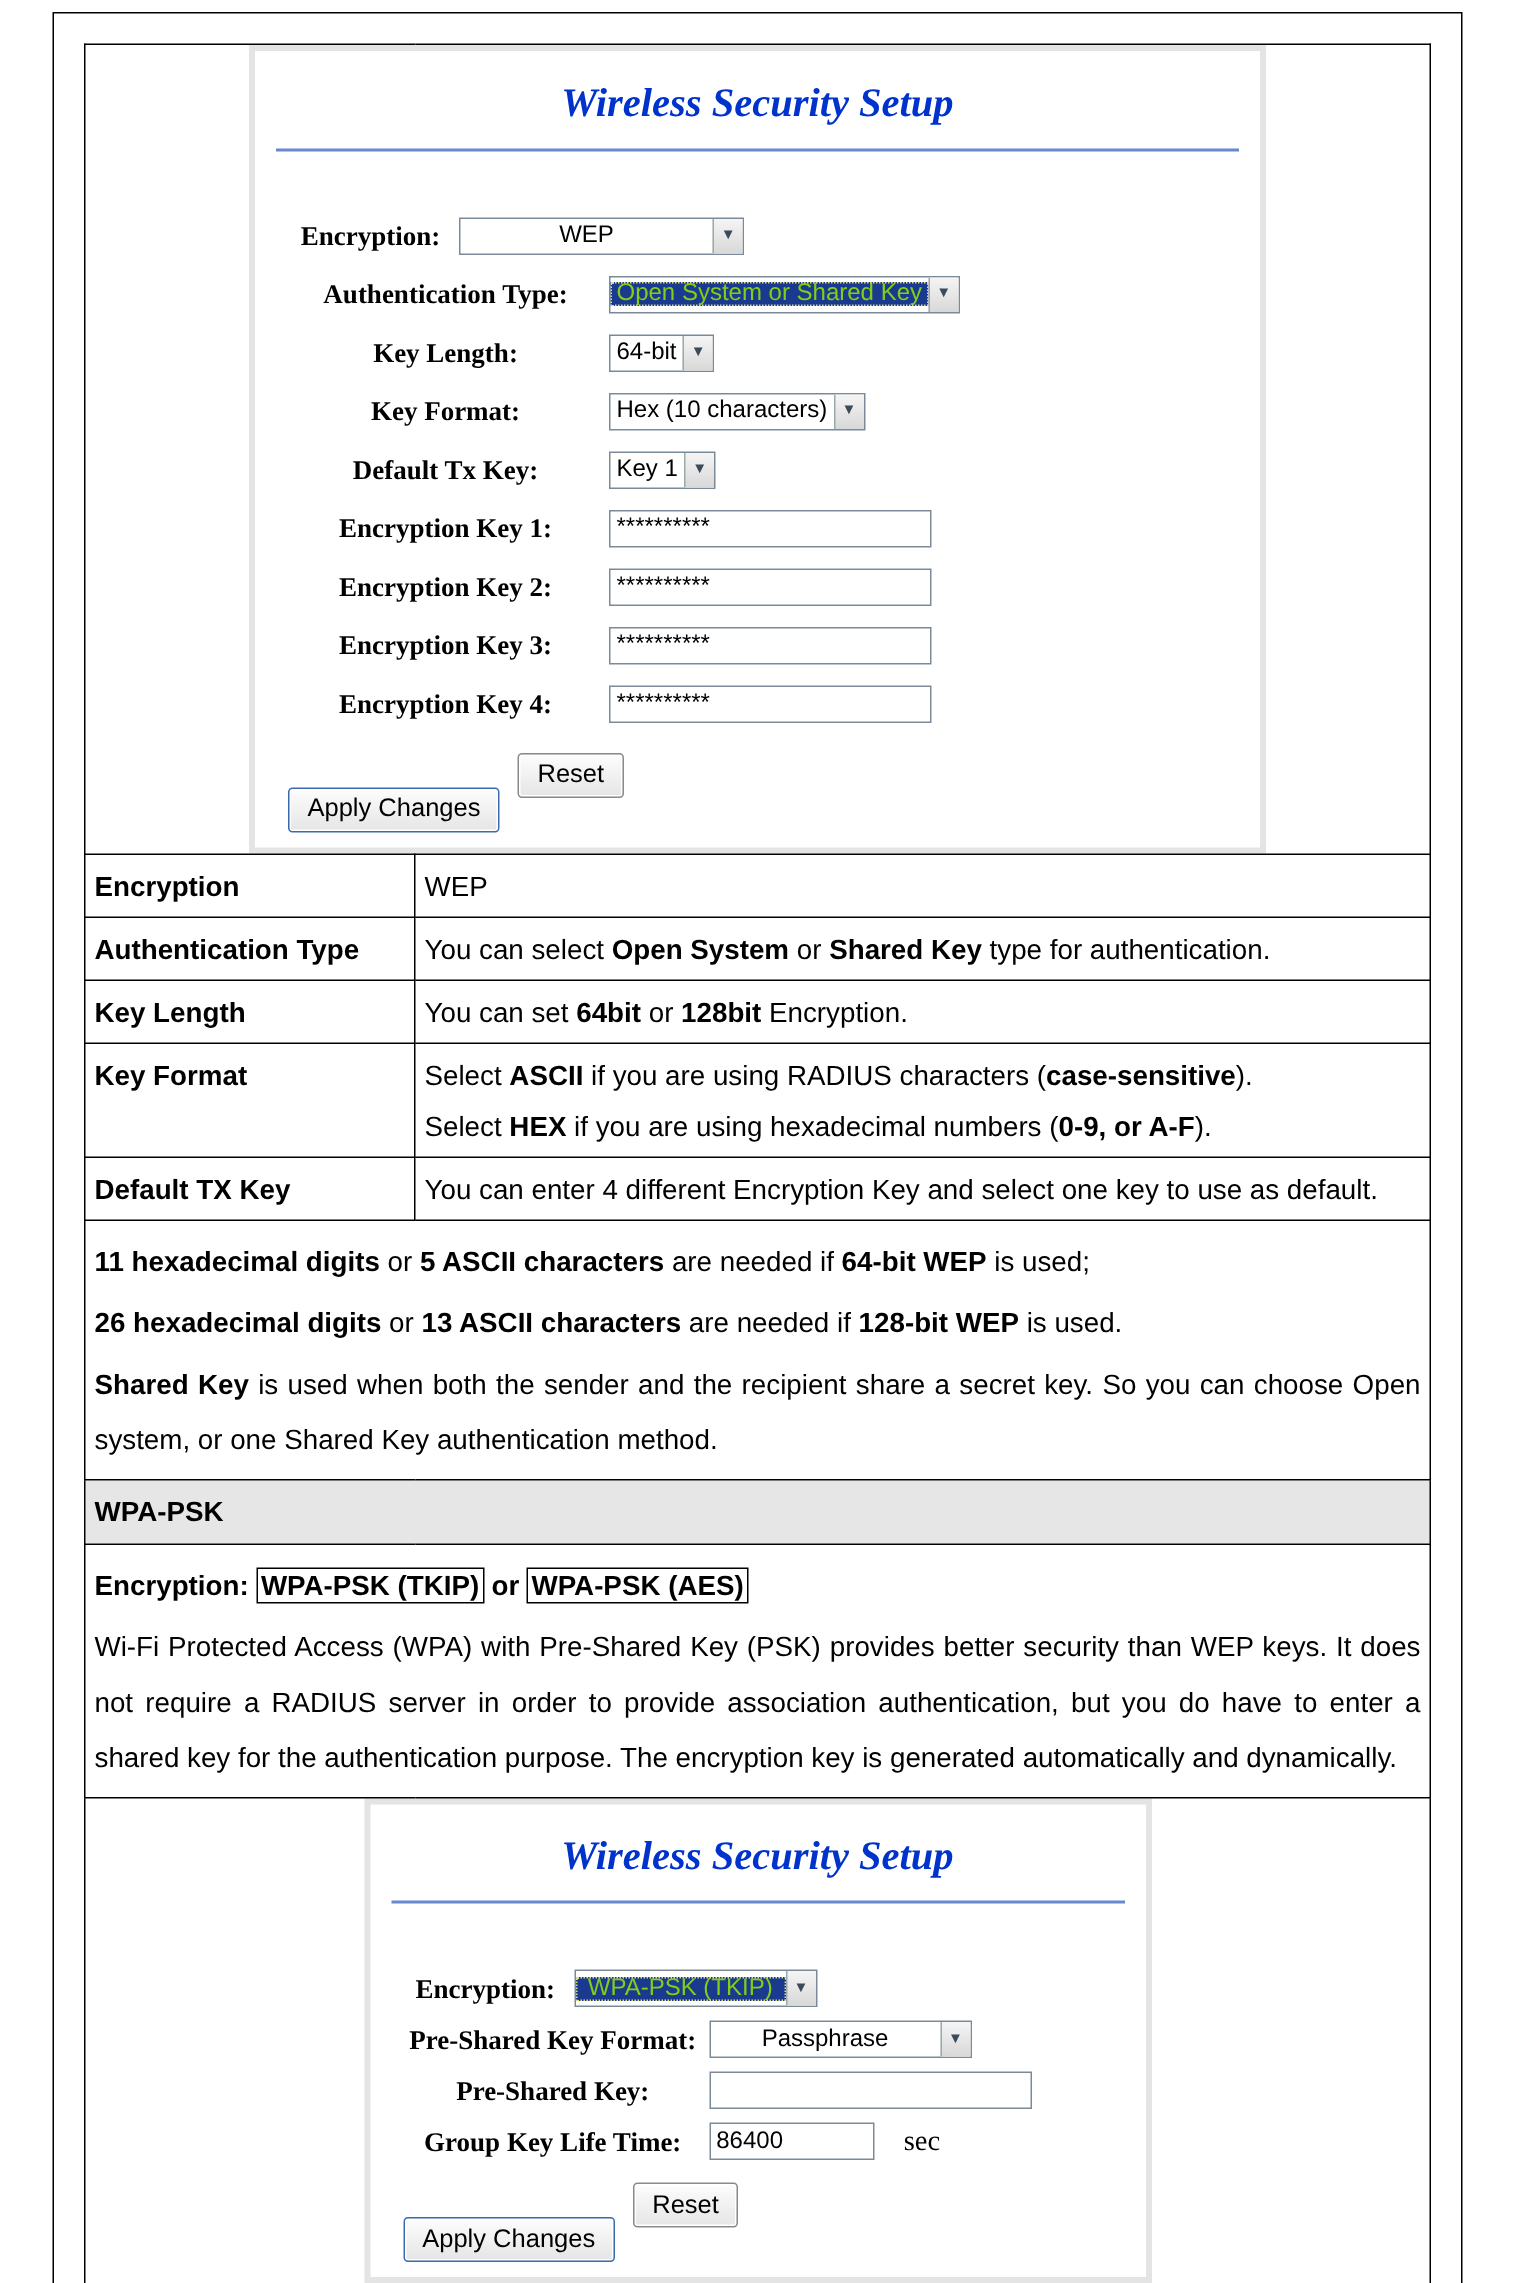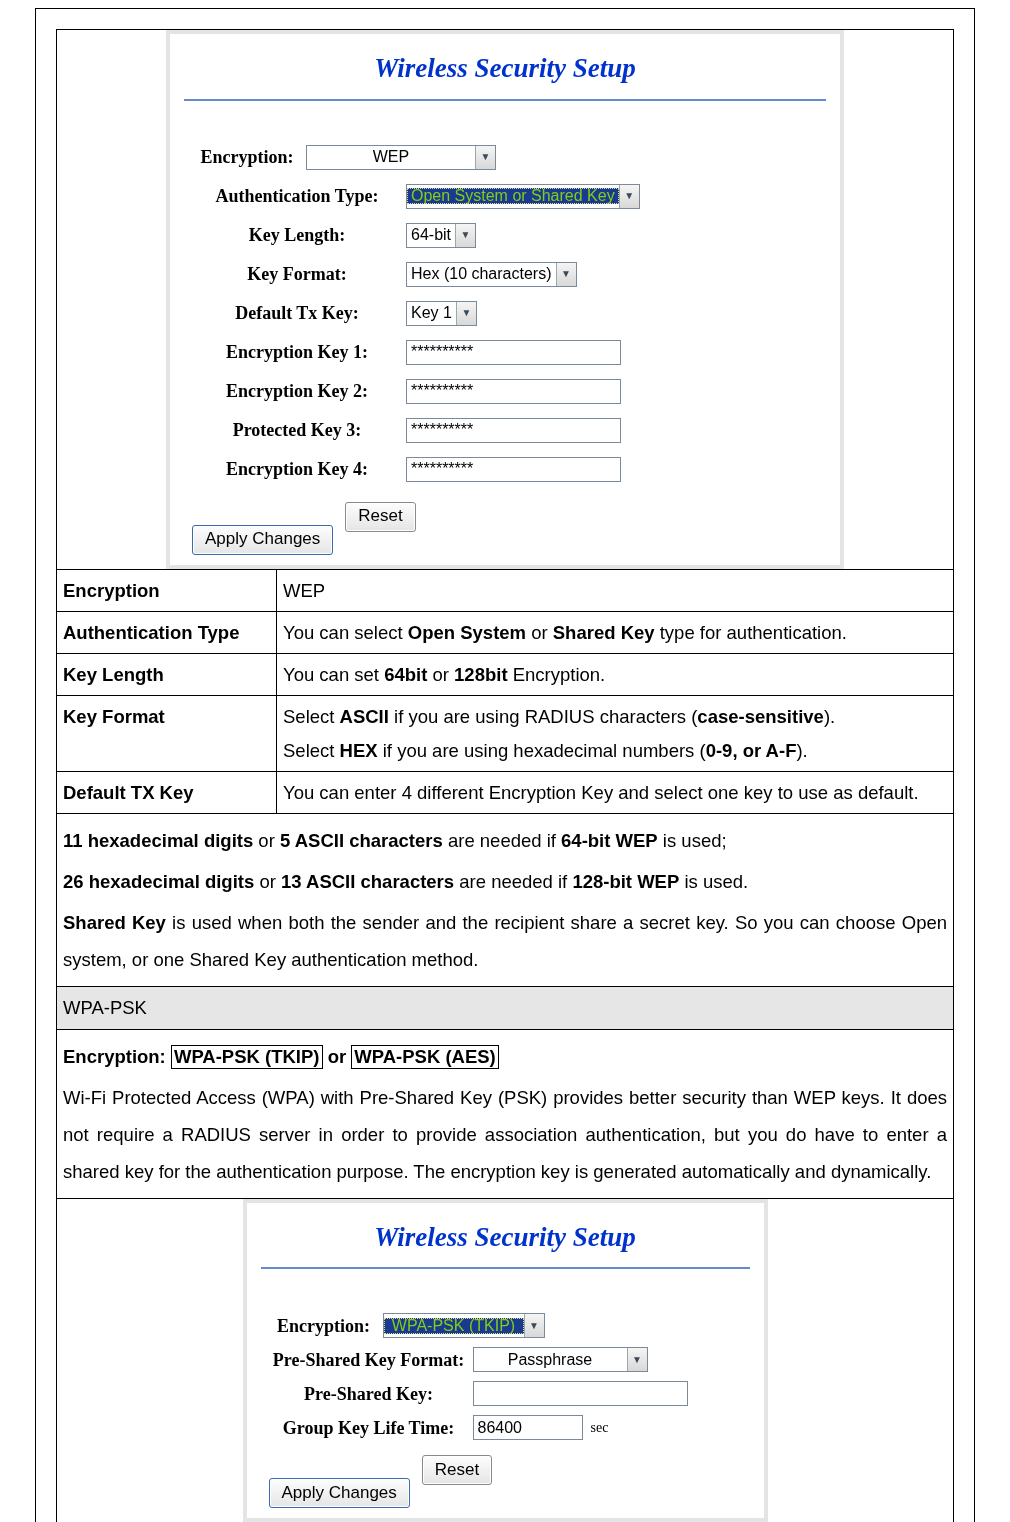--- a/index.html
+++ b/index.html
@@ -90,22 +90,22 @@
     font-family: Arial, sans-serif;
     font-weight: normal;
     font-size: 16px;
     padding: 0 4px;
     display: flex;
     align-items: center;
   }
   .sec-unit {
     font-family: "Times New Roman", serif;
     font-weight: normal;
-    font-size: 14px;
-    margin-left: 8px;
+    font-size: 19px;
+    margin-left: 20px;
   }
   .btn-row {
     display: flex;
     gap: 12px;
     padding: 6px 0 10px 22px;
   }
   .btn {
     height: 30px;
     padding: 0 12px;
     font-family: Arial, sans-serif;
@@ -130,21 +130,21 @@
   }
   table.desc td.hd {
     width: 220px;
     font-weight: bold;
     padding: 4px 6px;
   }
   table.desc td.val { padding: 4px 6px; }
   table.desc td.full { padding: 4px 6px; }
   table.desc td.grayhdr {
     background: #e6e6e6;
-    font-weight: normal;
+    font-weight: bold;
     padding: 4px 6px;
   }
   .boxed-inline {
     border: 1px solid #000;
     padding: 0 2px;
     display: inline-block;
     line-height: 1.2;
   }
   .justify { text-align: justify; }
   .screenshot-cell {
@@ -229,21 +229,21 @@
                     <span>**********</span>
                   </div>
           </div>
           <div class="form-row">
             <span class="form-label-w1">Encryption Key 2:</span>
             <div class="input-ctl" style="width:215px">
                     <span>**********</span>
                   </div>
           </div>
           <div class="form-row">
-            <span class="form-label-w1">Protected Key 3:</span>
+            <span class="form-label-w1">Encryption Key 3:</span>
             <div class="input-ctl" style="width:215px">
                     <span>**********</span>
                   </div>
           </div>
           <div class="form-row">
             <span class="form-label-w1">Encryption Key 4:</span>
             <div class="input-ctl" style="width:215px">
                     <span>**********</span>
                   </div>
           </div>

